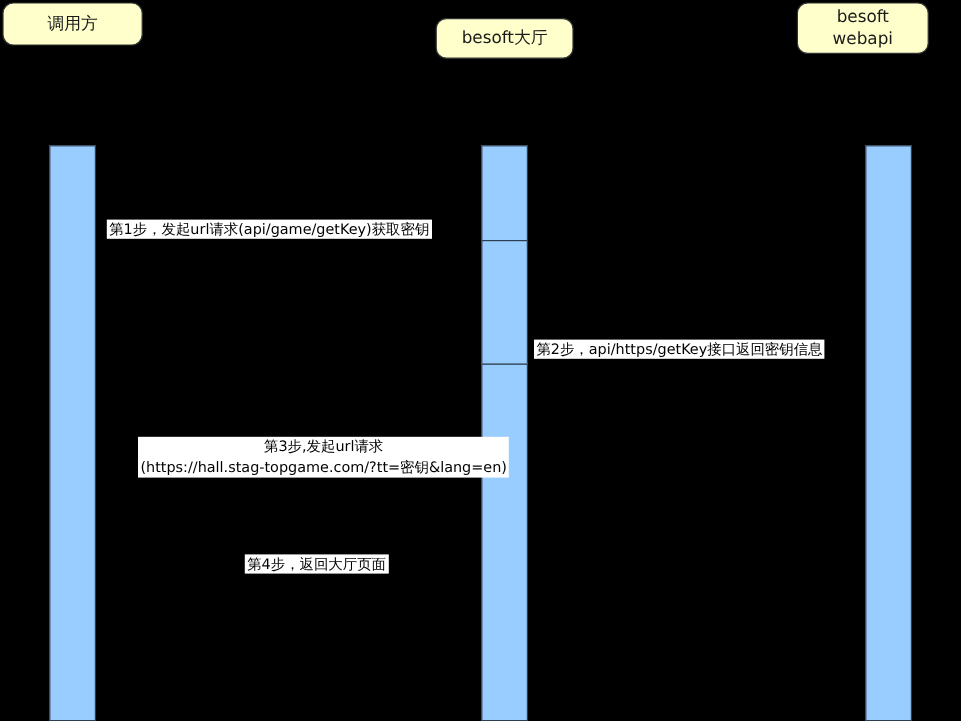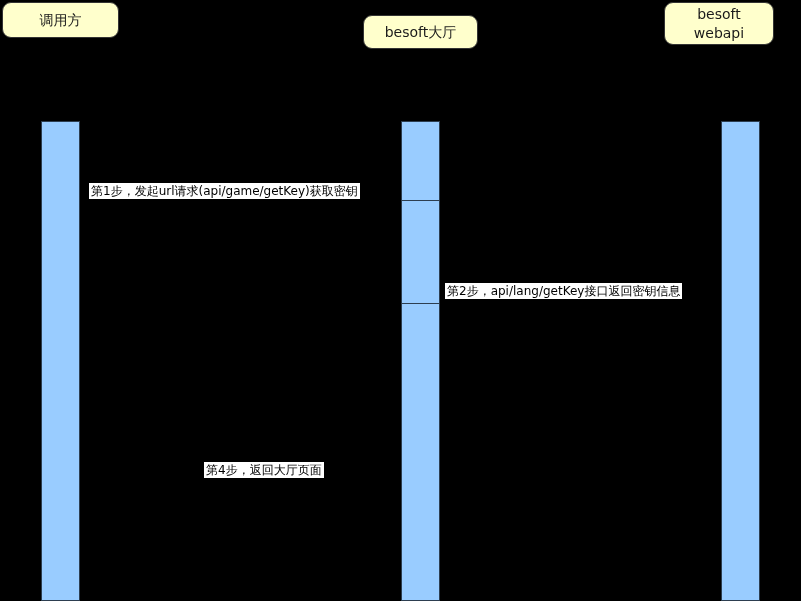--- a/index.html
+++ b/index.html
@@ -88,16 +88,18 @@
 
   <div class="bar bar-caller"></div>
 
   <div class="bar bar-hall-1"></div>
   <div class="bar bar-hall-2"></div>
   <div class="bar bar-hall-3"></div>
 
   <div class="bar bar-webapi"></div>
 
   <div class="msg msg-1">第1步，发起url请求(api/game/getKey)获取密钥</div>
-  <div class="msg msg-2">第2步，api/lang/getKey接口返回密钥信息</div>
+  <div class="msg msg-2">第2步，api/https/getKey接口返回密钥信息</div>
+  <div class="msg msg-3">第3步,发起url请求
+(https://hall.stag-topgame.com/?tt=密钥&amp;lang=en)</div>
   <div class="msg msg-4">第4步，返回大厅页面</div>
 
 </div>
 
 </body></html>

